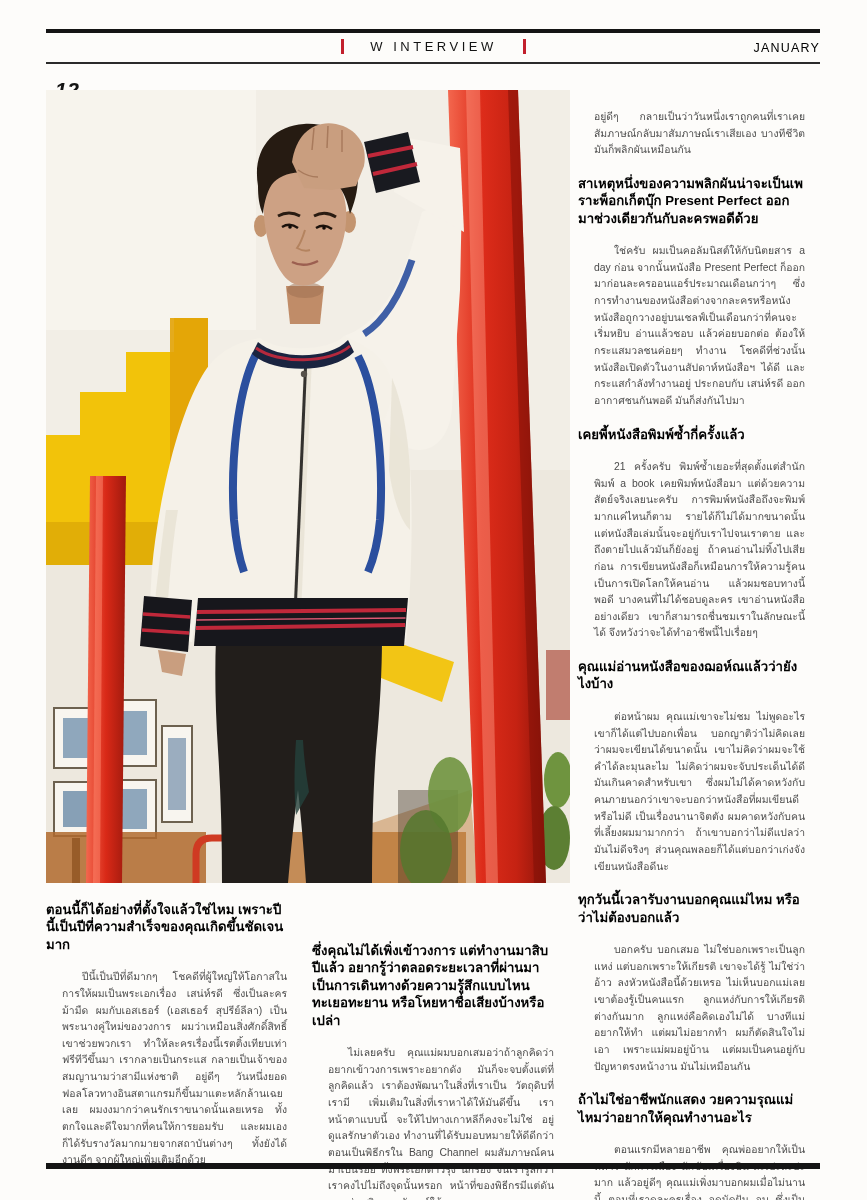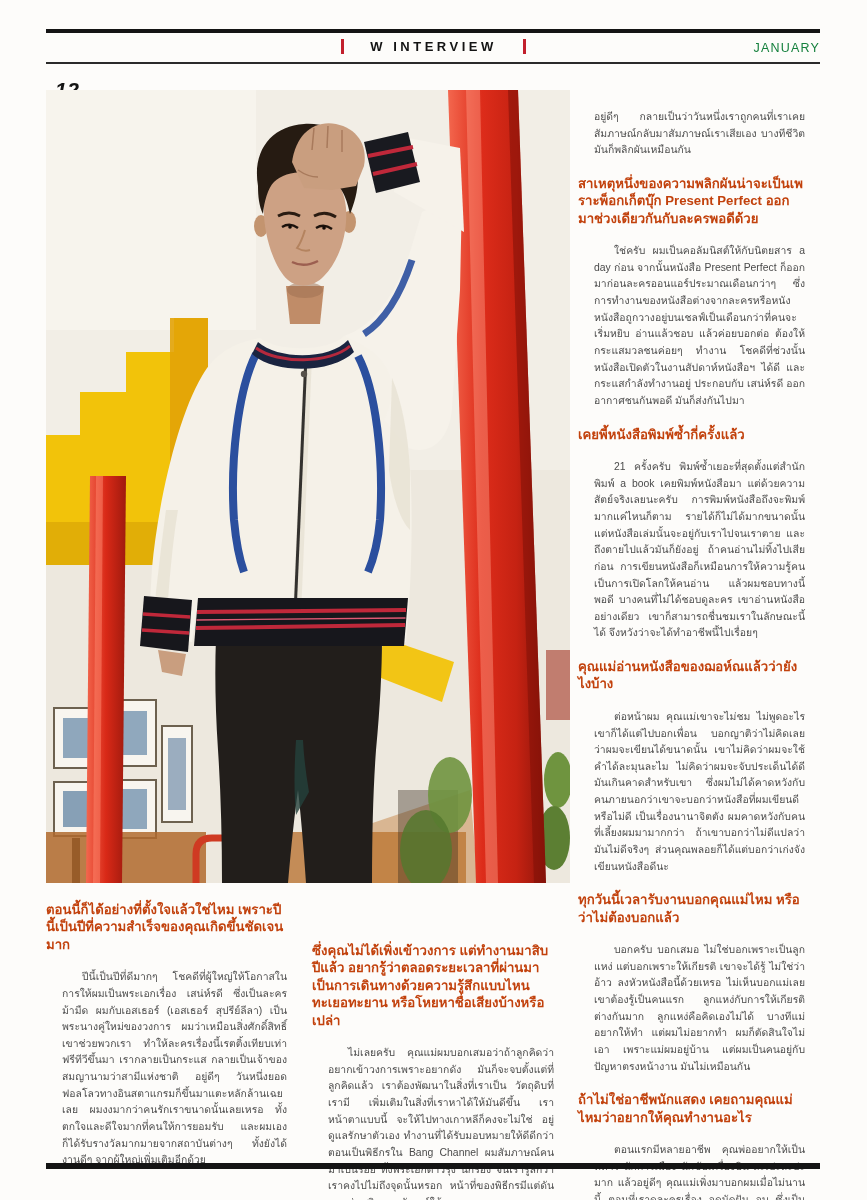--- a/index.html
+++ b/index.html
@@ -8,32 +8,32 @@
     background:#fdfcfa;font-family:"Liberation Sans",sans-serif;
     -webkit-font-smoothing:antialiased;
   }
   .page{position:absolute;inset:0;}
   
   .rule-thick-top{position:absolute;left:46px;width:774px;top:29px;height:4px;background:#141414;}
   .rule-thin{position:absolute;left:46px;width:774px;top:62px;height:1.5px;background:#2a2a2a;}
   .page-num{position:absolute;left:55px;top:34px;font-size:21px;font-weight:bold;font-style:italic;color:#141414;letter-spacing:.5px;margin-top:44px;}
   .header-center{position:absolute;left:0;right:0;top:39px;display:flex;justify-content:center;align-items:center;gap:26px;}
   .red-bar{width:3.5px;height:15px;background:#c21f2c;display:inline-block;}
-  .section-title{font-size:13px;font-weight:bold;color:#141414;letter-spacing:3.5px;}
-  .month{position:absolute;right:47px;top:41px;font-size:12.5px;color:#15803d;letter-spacing:1.2px;}
+  .section-title{font-size:13px;font-weight:normal;color:#141414;letter-spacing:3.5px;}
+  .month{position:absolute;right:47px;top:41px;font-size:12.5px;color:#000000;letter-spacing:1.2px;}
   
   .photo{position:absolute;left:46px;top:90px;width:524px;height:793px;overflow:hidden;background:#f2eee6;}
   
   .col{position:absolute;color:#474747;}
   .col-right{left:578px;top:93px;width:243px;}
   .col-bl{left:46px;top:901px;width:257px;}
   .col-bm{left:312px;top:942px;width:258px;}
   p.body{font-size:10.4px;line-height:1.6;margin:16px;text-align:justify;color:#4a4a4a;}
   p.indent{text-indent:20px;}
-  h3.q{color:#c2410c;font-size:13.2px;line-height:1.32;font-weight:bold;margin:13px 16px 5px 0;}
+  h3.q{color:#000000;font-size:13.2px;line-height:1.32;font-weight:bold;margin:13px 16px 5px 0;}
   .col-bl h3.q,.col-bm h3.q{margin-top:0;}
   
   .rule-thick-bottom{position:absolute;left:46px;width:774px;top:1163px;height:6px;background:#141414;}
 </style>
 </head>
 <body>
 
 <div class="page">
 
   <div class="rule-thick-top"></div>
@@ -209,21 +209,21 @@
 
     <h3 class="q">เคยพี้หนังสือพิมพ์ซ้ำกี่ครั้งแล้ว</h3>
     <p class="body indent">21 ครั้งครับ พิมพ์ซ้ำเยอะที่สุดตั้งแต่สำนักพิมพ์ a book เคยพิมพ์หนังสือมา แต่ด้วยความสัตย์จริงเลยนะครับ การพิมพ์หนังสือถึงจะพิมพ์มากแค่ไหนก็ตาม รายได้ก็ไม่ได้มากขนาดนั้น แต่หนังสือเล่มนั้นจะอยู่กับเราไปจนเราตาย และถึงตายไปแล้วมันก็ยังอยู่ ถ้าคนอ่านไม่ทิ้งไปเสียก่อน การเขียนหนังสือก็เหมือนการให้ความรู้คน เป็นการเปิดโลกให้คนอ่าน แล้วผมชอบทางนี้พอดี บางคนที่ไม่ได้ชอบดูละคร เขาอ่านหนังสืออย่างเดียว เขาก็สามารถชื่นชมเราในลักษณะนี้ได้ จึงหวังว่าจะได้ทำอาชีพนี้ไปเรื่อยๆ</p>
 
     <h3 class="q">คุณแม่อ่านหนังสือของฌอห์ณแล้วว่ายังไงบ้าง</h3>
     <p class="body indent">ต่อหน้าผม คุณแม่เขาจะไม่ชม ไม่พูดอะไร เขาก็ได้แต่ไปบอกเพื่อน บอกญาติว่าไม่คิดเลยว่าผมจะเขียนได้ขนาดนั้น เขาไม่คิดว่าผมจะใช้คำได้ละมุนละไม ไม่คิดว่าผมจะจับประเด็นได้ดี มันเกินคาดสำหรับเขา ซึ่งผมไม่ได้คาดหวังกับคนภายนอกว่าเขาจะบอกว่าหนังสือที่ผมเขียนดีหรือไม่ดี เป็นเรื่องนานาจิตตัง ผมคาดหวังกับคนที่เลี้ยงผมมามากกว่า ถ้าเขาบอกว่าไม่ดีแปลว่ามันไม่ดีจริงๆ ส่วนคุณพลอยก็ได้แต่บอกว่าเก่งจัง เขียนหนังสือดีนะ</p>
 
     <h3 class="q">ทุกวันนี้เวลารับงานบอกคุณแม่ไหม หรือว่าไม่ต้องบอกแล้ว</h3>
     <p class="body indent">บอกครับ บอกเสมอ ไม่ใช่บอกเพราะเป็นลูกแหง่ แต่บอกเพราะให้เกียรติ เขาจะได้รู้ ไม่ใช่ว่าอ้าว ลงหัวหนังสือนี้ด้วยเหรอ ไม่เห็นบอกแม่เลย เขาต้องรู้เป็นคนแรก ลูกแหง่กับการให้เกียรติต่างกันมาก ลูกแหง่คือคิดเองไม่ได้ บางทีแม่อยากให้ทำ แต่ผมไม่อยากทำ ผมก็ตัดสินใจไม่เอา เพราะแม่ผมอยู่บ้าน แต่ผมเป็นคนอยู่กับปัญหาตรงหน้างาน มันไม่เหมือนกัน</p>
 
-    <h3 class="q">ถ้าไม่ใช่อาชีพนักแสดง เคยถามคุณแม่ไหมว่าอยากให้คุณทำงานอะไร</h3>
+    <h3 class="q">ถ้าไม่ใช่อาชีพนักแสดง วยความรุณแม่ไหมว่าอยากให้คุณทำงานอะไร</h3>
     <p class="body indent">ตอนแรกมีหลายอาชีพ คุณพ่ออยากให้เป็นทหาร นักการเมือง นักขับเครื่องบิน สะเปะสะปะมาก แล้วอยู่ดีๆ คุณแม่เพิ่งมาบอกผมเมื่อไม่นานนี้ ตอนที่เราดูละครเรื่อง จุดนัดฝัน จบ ซึ่งเป็นละครดราม่าทั้งเรื่อง แม่บอกว่าตั้งแต่ลูกเล่นละครมา เรื่องนี้ดีมาก เขาเลยเอาคำพูดของเจมส์ ดีน ที่ว่า What do you do for living? I'm an actor มาแปะหน้าห้องผม เขาบอกให้ผมเอาคำนี้เอาไปใช้ได้เลย ลูกไม่ต้องอายนะ เวลาลูกบอกใครว่าเป็นนักแสดง เขาอาจจะรู้จักหรือไม่รู้จักเรา แต่ลูกกล้าพูดได้ว่าลูกมีผลงานที่ดีที่สามารถโชว์ได้ ผมรู้สึกฟินจังเลยที่คุณแม่พูดแบบนี้ ส่วนคุณพลอยถ้าเห็นผมแสดงครั้งไหนแล้วเขาไม่ชอบจะโทรมาต่อว่า</p>
   </div>
 
   <div class="col col-bl">
     <h3 class="q">ตอนนี้ก็ได้อย่างที่ตั้งใจแล้วใช่ไหม เพราะปีนี้เป็นปีที่ความสำเร็จของคุณเกิดขึ้นชัดเจนมาก</h3>
     <p class="body indent">ปีนี้เป็นปีที่ดีมากๆ โชคดีที่ผู้ใหญ่ให้โอกาสในการให้ผมเป็นพระเอกเรื่อง เสน่ห์รดี ซึ่งเป็นละครม้ามืด ผมกับเอสเธอร์ (เอสเธอร์ สุปรีย์ลีลา) เป็นพระนางคู่ใหม่ของวงการ ผมว่าเหมือนสิ่งศักดิ์สิทธิ์เขาช่วยพวกเรา ทำให้ละครเรื่องนี้เรตติ้งเทียบเท่าฟรีทีวีขึ้นมา เรากลายเป็นกระแส กลายเป็นเจ้าของสมญานามว่าสามีแห่งชาติ อยู่ดีๆ วันหนึ่งยอดฟอลโลวทางอินสตาแกรมก็ขึ้นมาแตะหลักล้านเฉยเลย ผมงงมากว่าคนรักเราขนาดนั้นเลยเหรอ ทั้งตกใจและดีใจมากที่คนให้การยอมรับ และผมเองก็ได้รับรางวัลมากมายจากสถาบันต่างๆ ทั้งยังได้งานดีๆ จากผู้ใหญ่เพิ่มเติมอีกด้วย</p>
   </div>
 
   <div class="col col-bm">
     <h3 class="q">ซึ่งคุณไม่ได้เพิ่งเข้าวงการ แต่ทำงานมาสิบปีแล้ว อยากรู้ว่าตลอดระยะเวลาที่ผ่านมาเป็นการเดินทางด้วยความรู้สึกแบบไหน ทะเยอทะยาน หรือโหยหาชื่อเสียงบ้างหรือเปล่า</h3>

